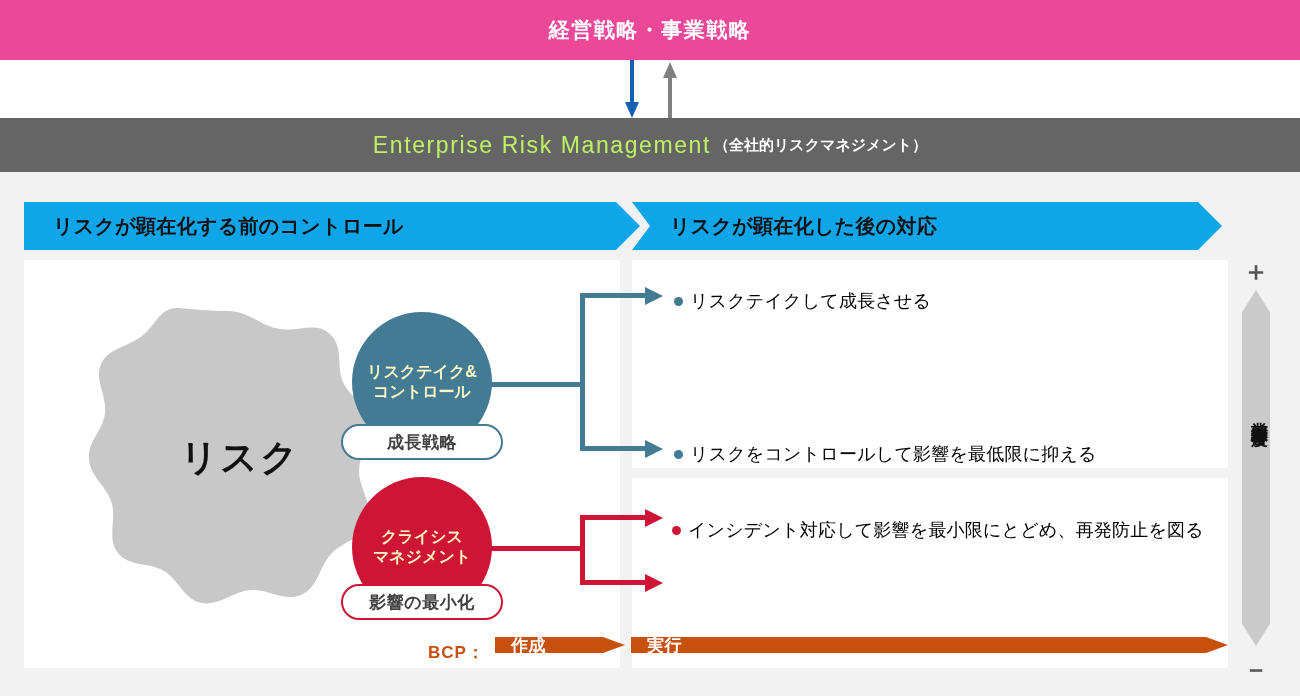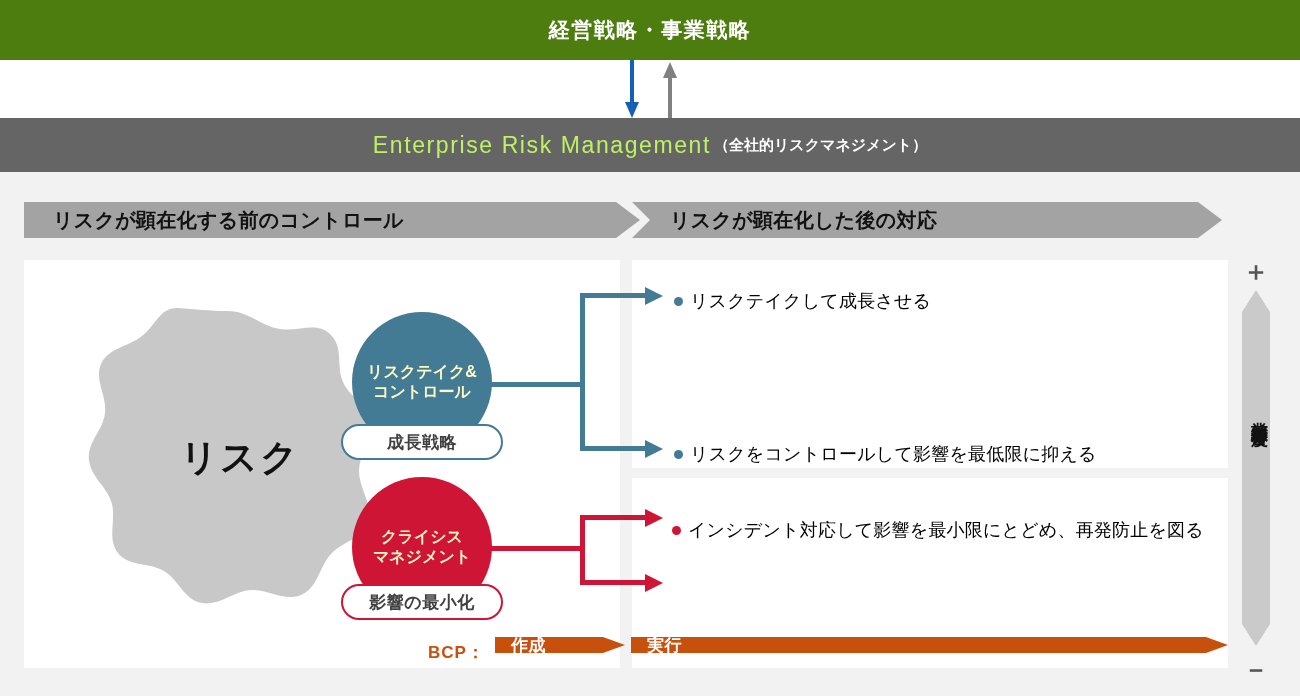--- a/index.html
+++ b/index.html
@@ -18,21 +18,21 @@
     width: 1300px;
     height: 696px;
     background: #f2f2f2;
   }
 
   
   .strategy-bar {
     position: absolute;
     left: 0; top: 0;
     width: 1300px; height: 60px;
-    background: #4d7c0f;
+    background: #ec4899;
     display: flex;
     align-items: center;
     justify-content: center;
   }
   .strategy-bar .title {
     color: #ffffff;
     font-size: 21px;
     font-weight: bold;
     letter-spacing: 1.5px;
   }
@@ -95,22 +95,22 @@
   .erm-bar .erm-jp {
     color: #ffffff;
     font-size: 15px;
     font-weight: bold;
     margin-left: 3px;
   }
 
   
   .banner {
     position: absolute;
-    height: 36px;
-    background: #a3a3a3;
+    height: 48px;
+    background: #0ea5e9;
     display: flex;
     align-items: center;
   }
   .banner .banner-text {
     color: #111111;
     font-size: 20px;
     font-weight: bold;
     padding-left: 29px;
     letter-spacing: 0.3px;
   }

